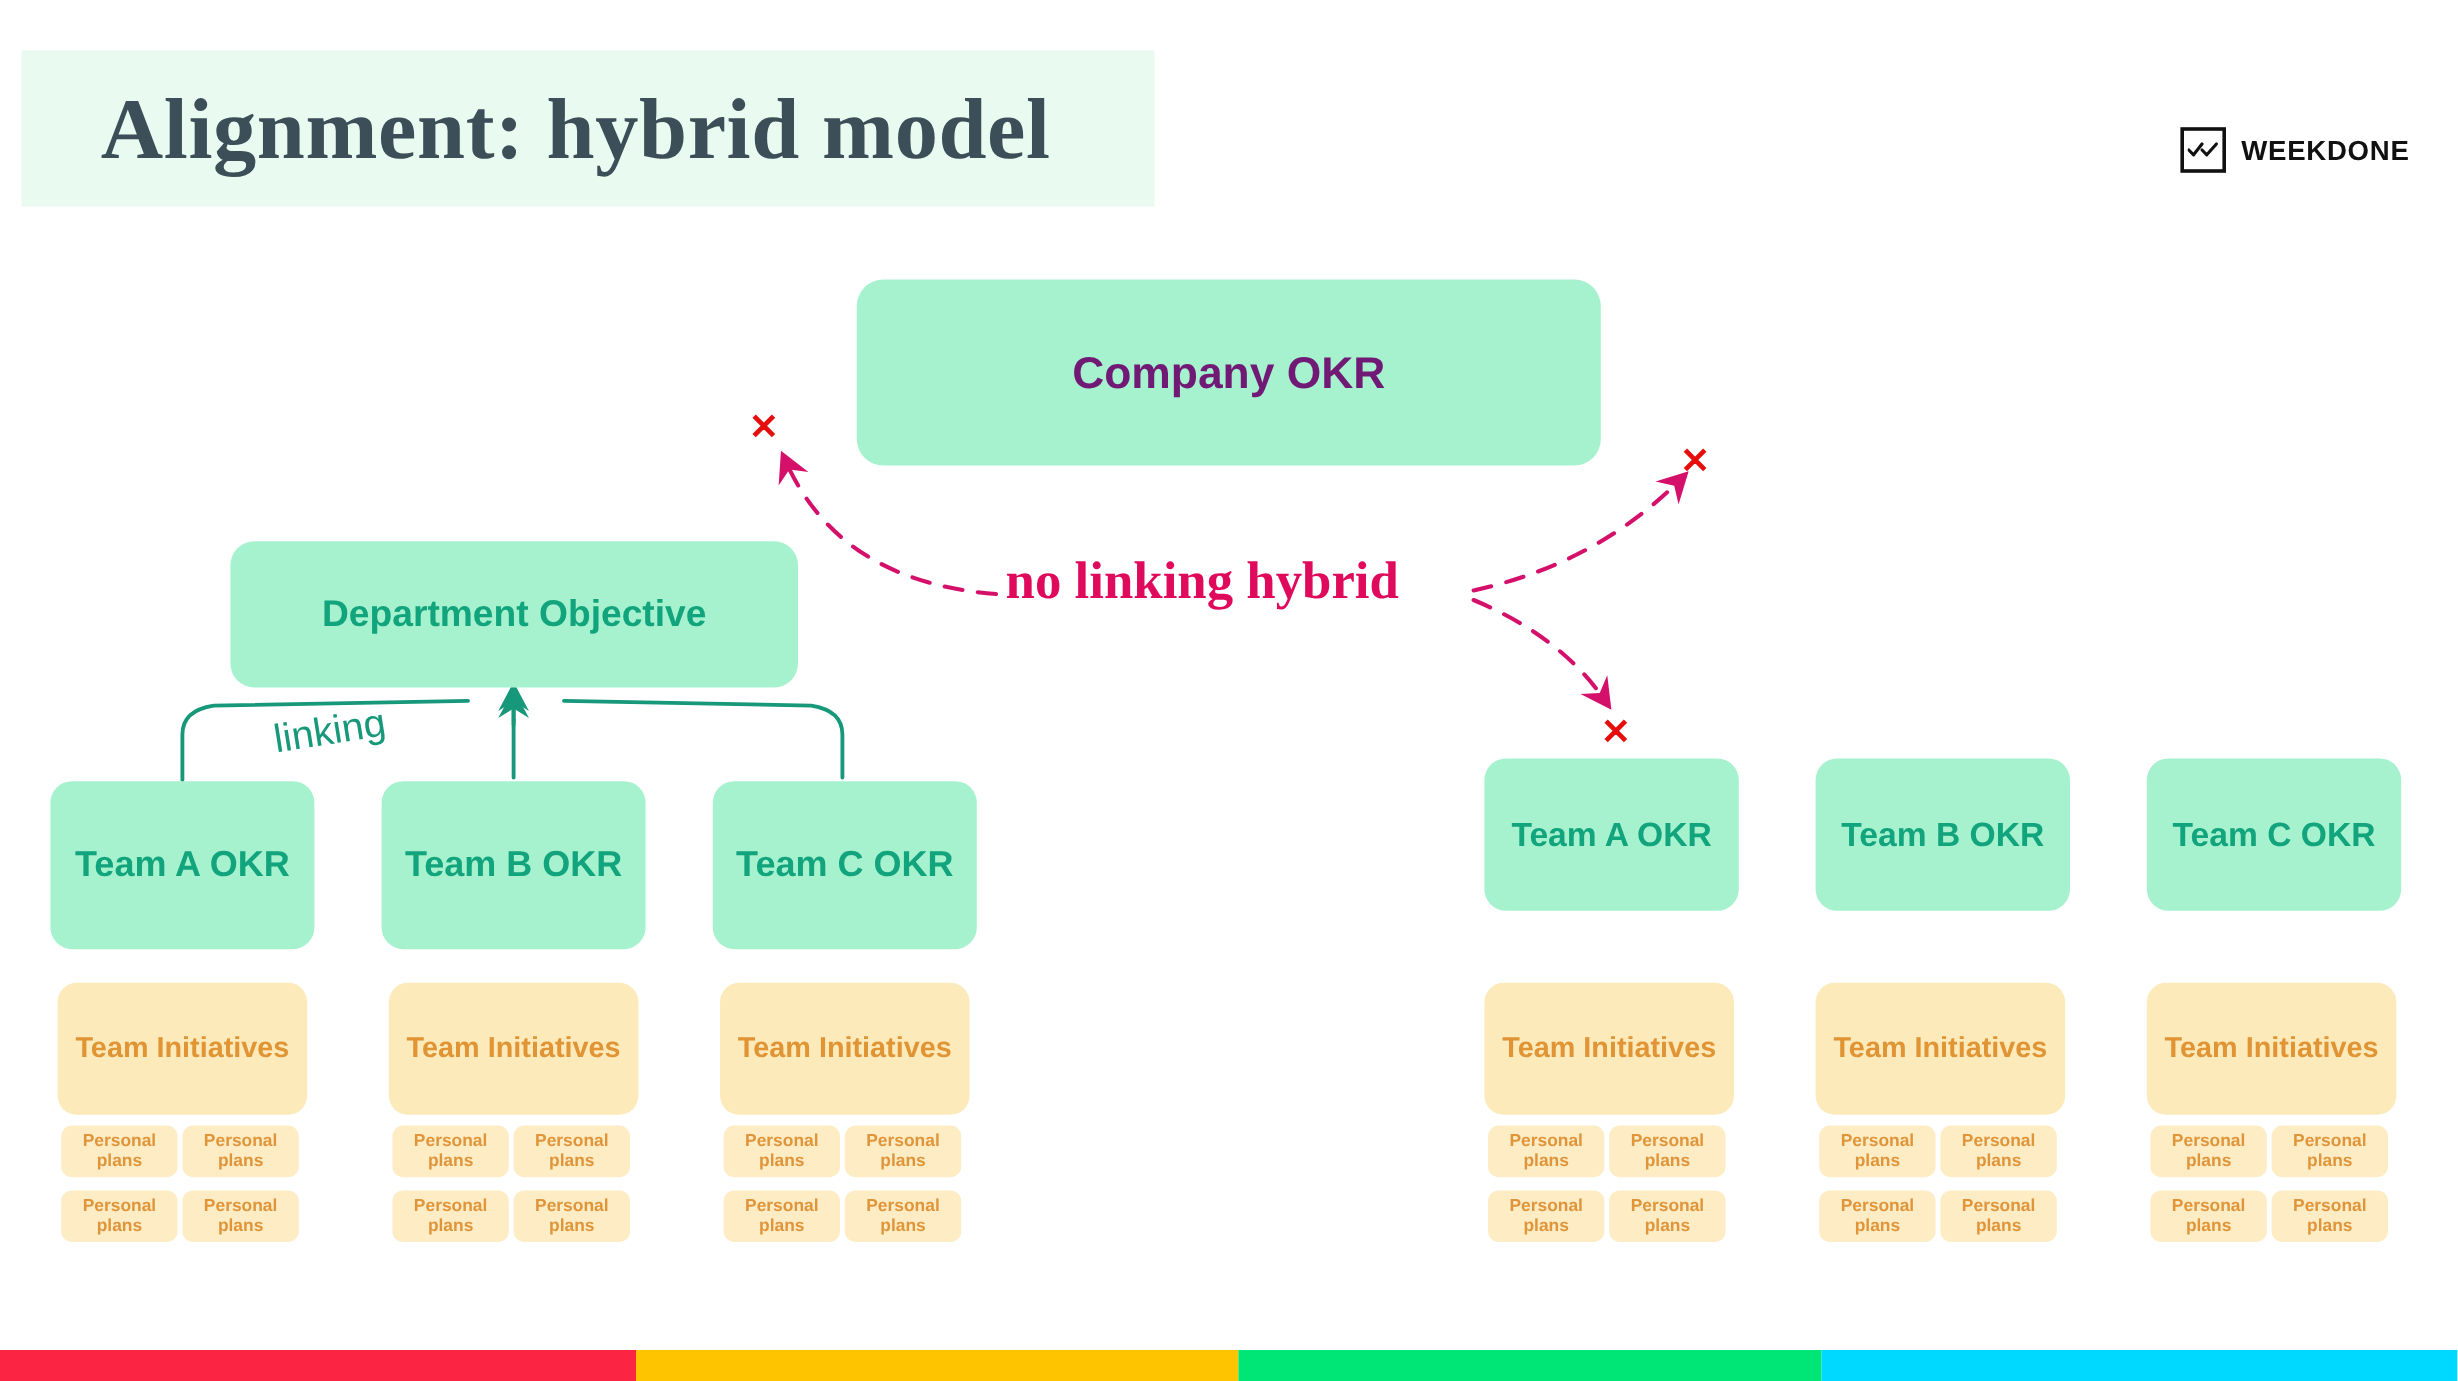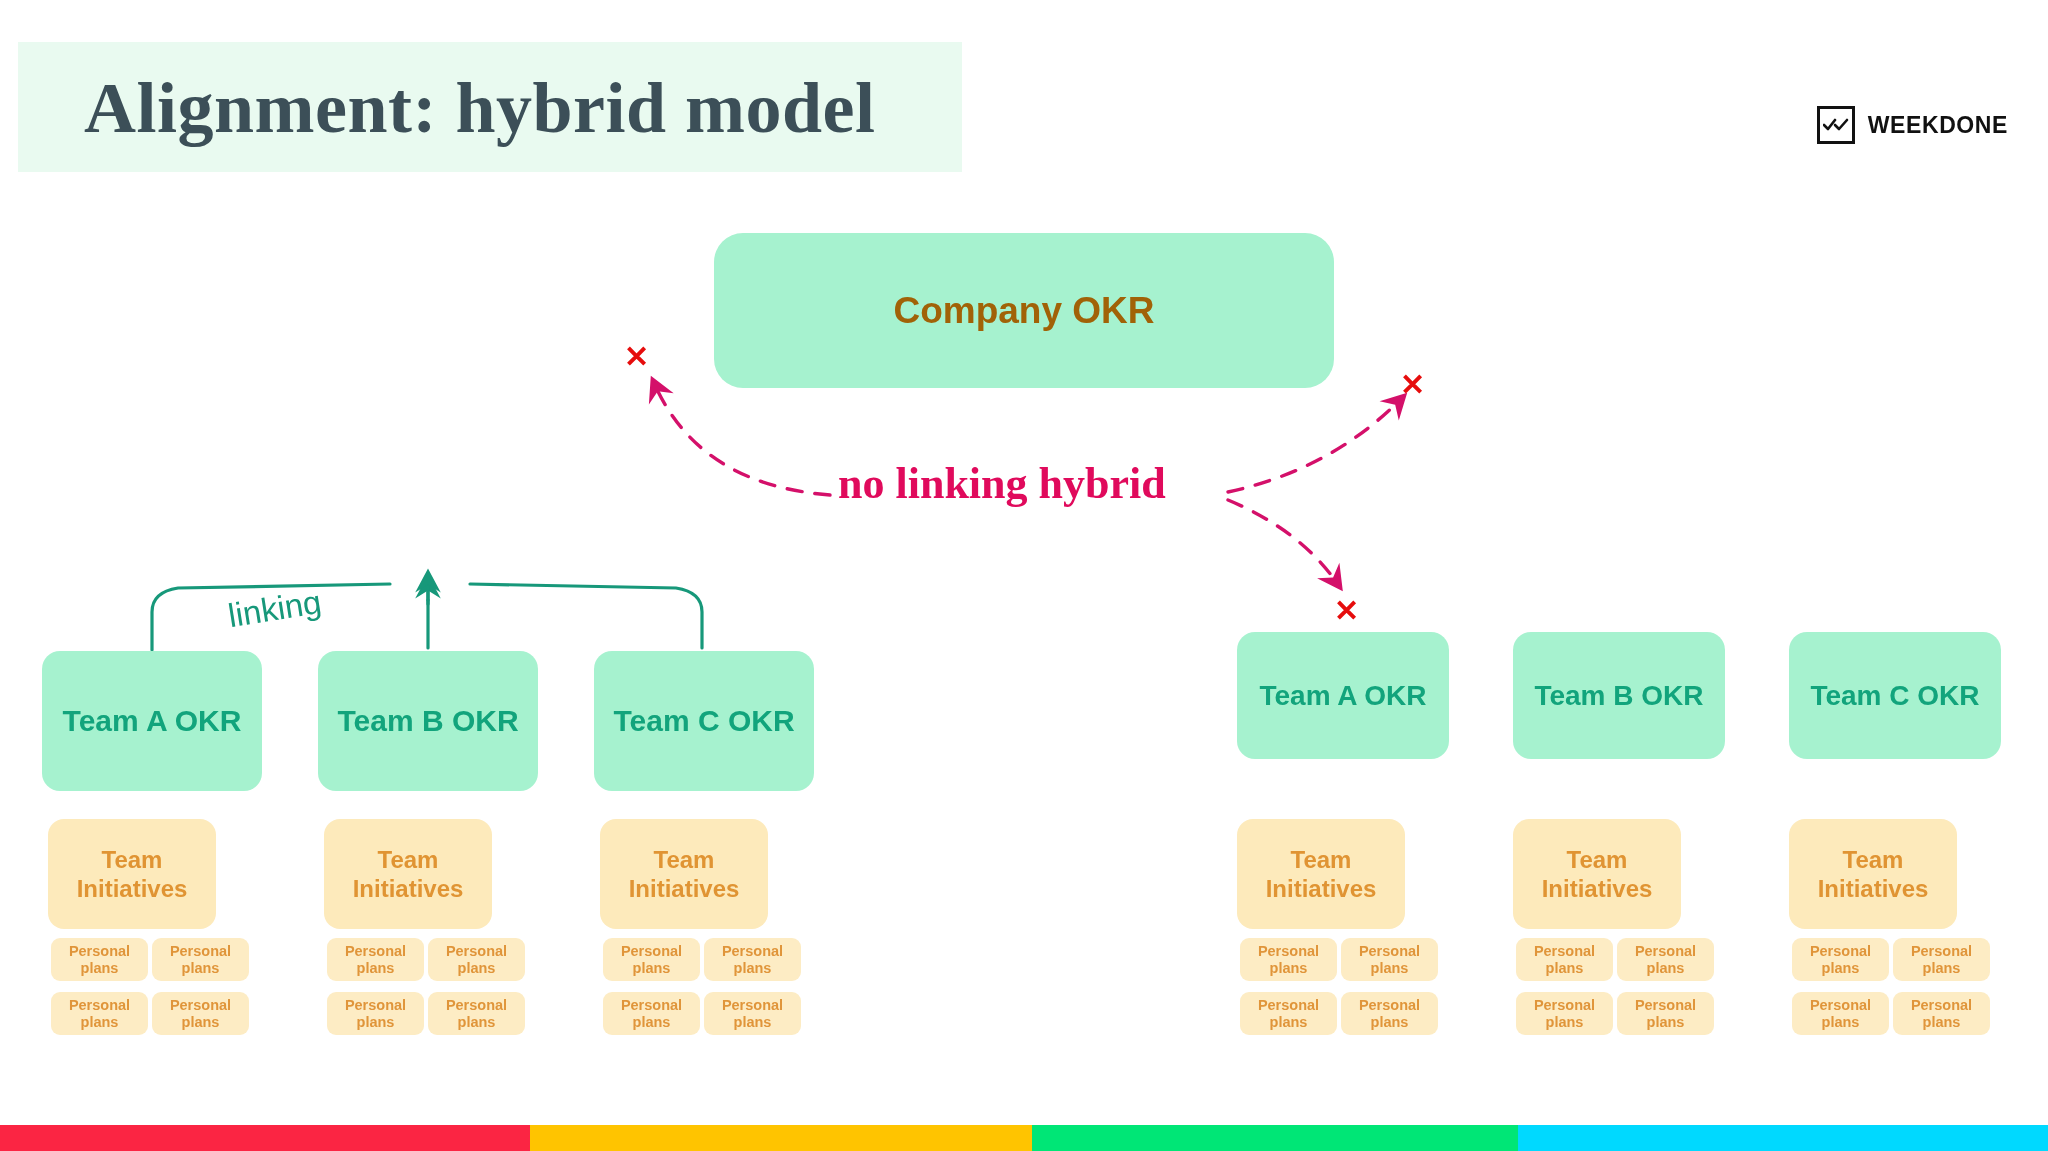--- a/index.html
+++ b/index.html
@@ -103,21 +103,21 @@
     font-size: 31px; border-radius: 20px;
   }
   #dept-okr {
     left: 1385px; top: 451px; width: 473px; height: 122px;
     font-size: 31px; border-radius: 20px;
   }
 
   .team-okr-left { width: 220px; height: 140px; font-size: 30px; top: 651px; }
   .team-okr-right { width: 212px; height: 127px; font-size: 28px; top: 632px; }
 
-  .team-init { width: 168px; height: 110px; font-size: 24px; line-height: 1.22; border-radius: 16px; }
+  .team-init { width: 208px; height: 110px; font-size: 24px; line-height: 1.22; border-radius: 16px; }
   .team-init-left { top: 819px; }
   .team-init-right { top: 819px; }
 
   .pplan {
     width: 97px; height: 43px;
     font-size: 14.5px; line-height: 1.17;
     border-radius: 9px;
   }
 
   
@@ -208,22 +208,23 @@
     </g>
   </svg>
 
   <div class="xmark" style="left: 624px; top: 342px; color: rgb(230, 13, 13);">✕</div>
   <div class="xmark" style="left: 1400px; top: 370px; color: rgb(230, 13, 13);">✕</div>
   <div class="xmark" style="left: 1334px; top: 596px; color: rgb(230, 13, 13);">✕</div>
 
   <div id="no-linking" style="color: rgb(224, 10, 92);">no linking hybrid</div>
   <div id="linking-label" style="color: rgb(23, 152, 122);">linking</div>
 
-  <div class="node green" id="company-okr" style="background: rgb(166, 242, 207); color: #a16207; border-radius: 29px;">Company OKR</div>
-
+  <div class="node green" id="company-okr" style="background: rgb(166, 242, 207); color: #701a75;">Company OKR</div>
+
+  <div class="node green" id="dept-objective" style="background: rgb(166, 242, 207); color: rgb(18, 164, 124);">Department Objective</div>
 
   <div class="node green team-okr-left" style="left: 42px; background: rgb(166, 242, 207); color: rgb(18, 164, 124);">Team A OKR</div>
   <div class="node green team-okr-left" style="left: 318px; background: rgb(166, 242, 207); color: rgb(18, 164, 124);">Team B OKR</div>
   <div class="node green team-okr-left" style="left: 594px; background: rgb(166, 242, 207); color: rgb(18, 164, 124);">Team C OKR</div>
 
   <div class="node amber team-init team-init-left" style="left: 48px; background: rgb(253, 234, 187); color: rgb(224, 148, 51);">
       <span>Team Initiatives</span>
     </div>
   <div class="node amber team-init team-init-left" style="left: 324px; background: rgb(253, 234, 187); color: rgb(224, 148, 51);">
       <span>Team Initiatives</span>

